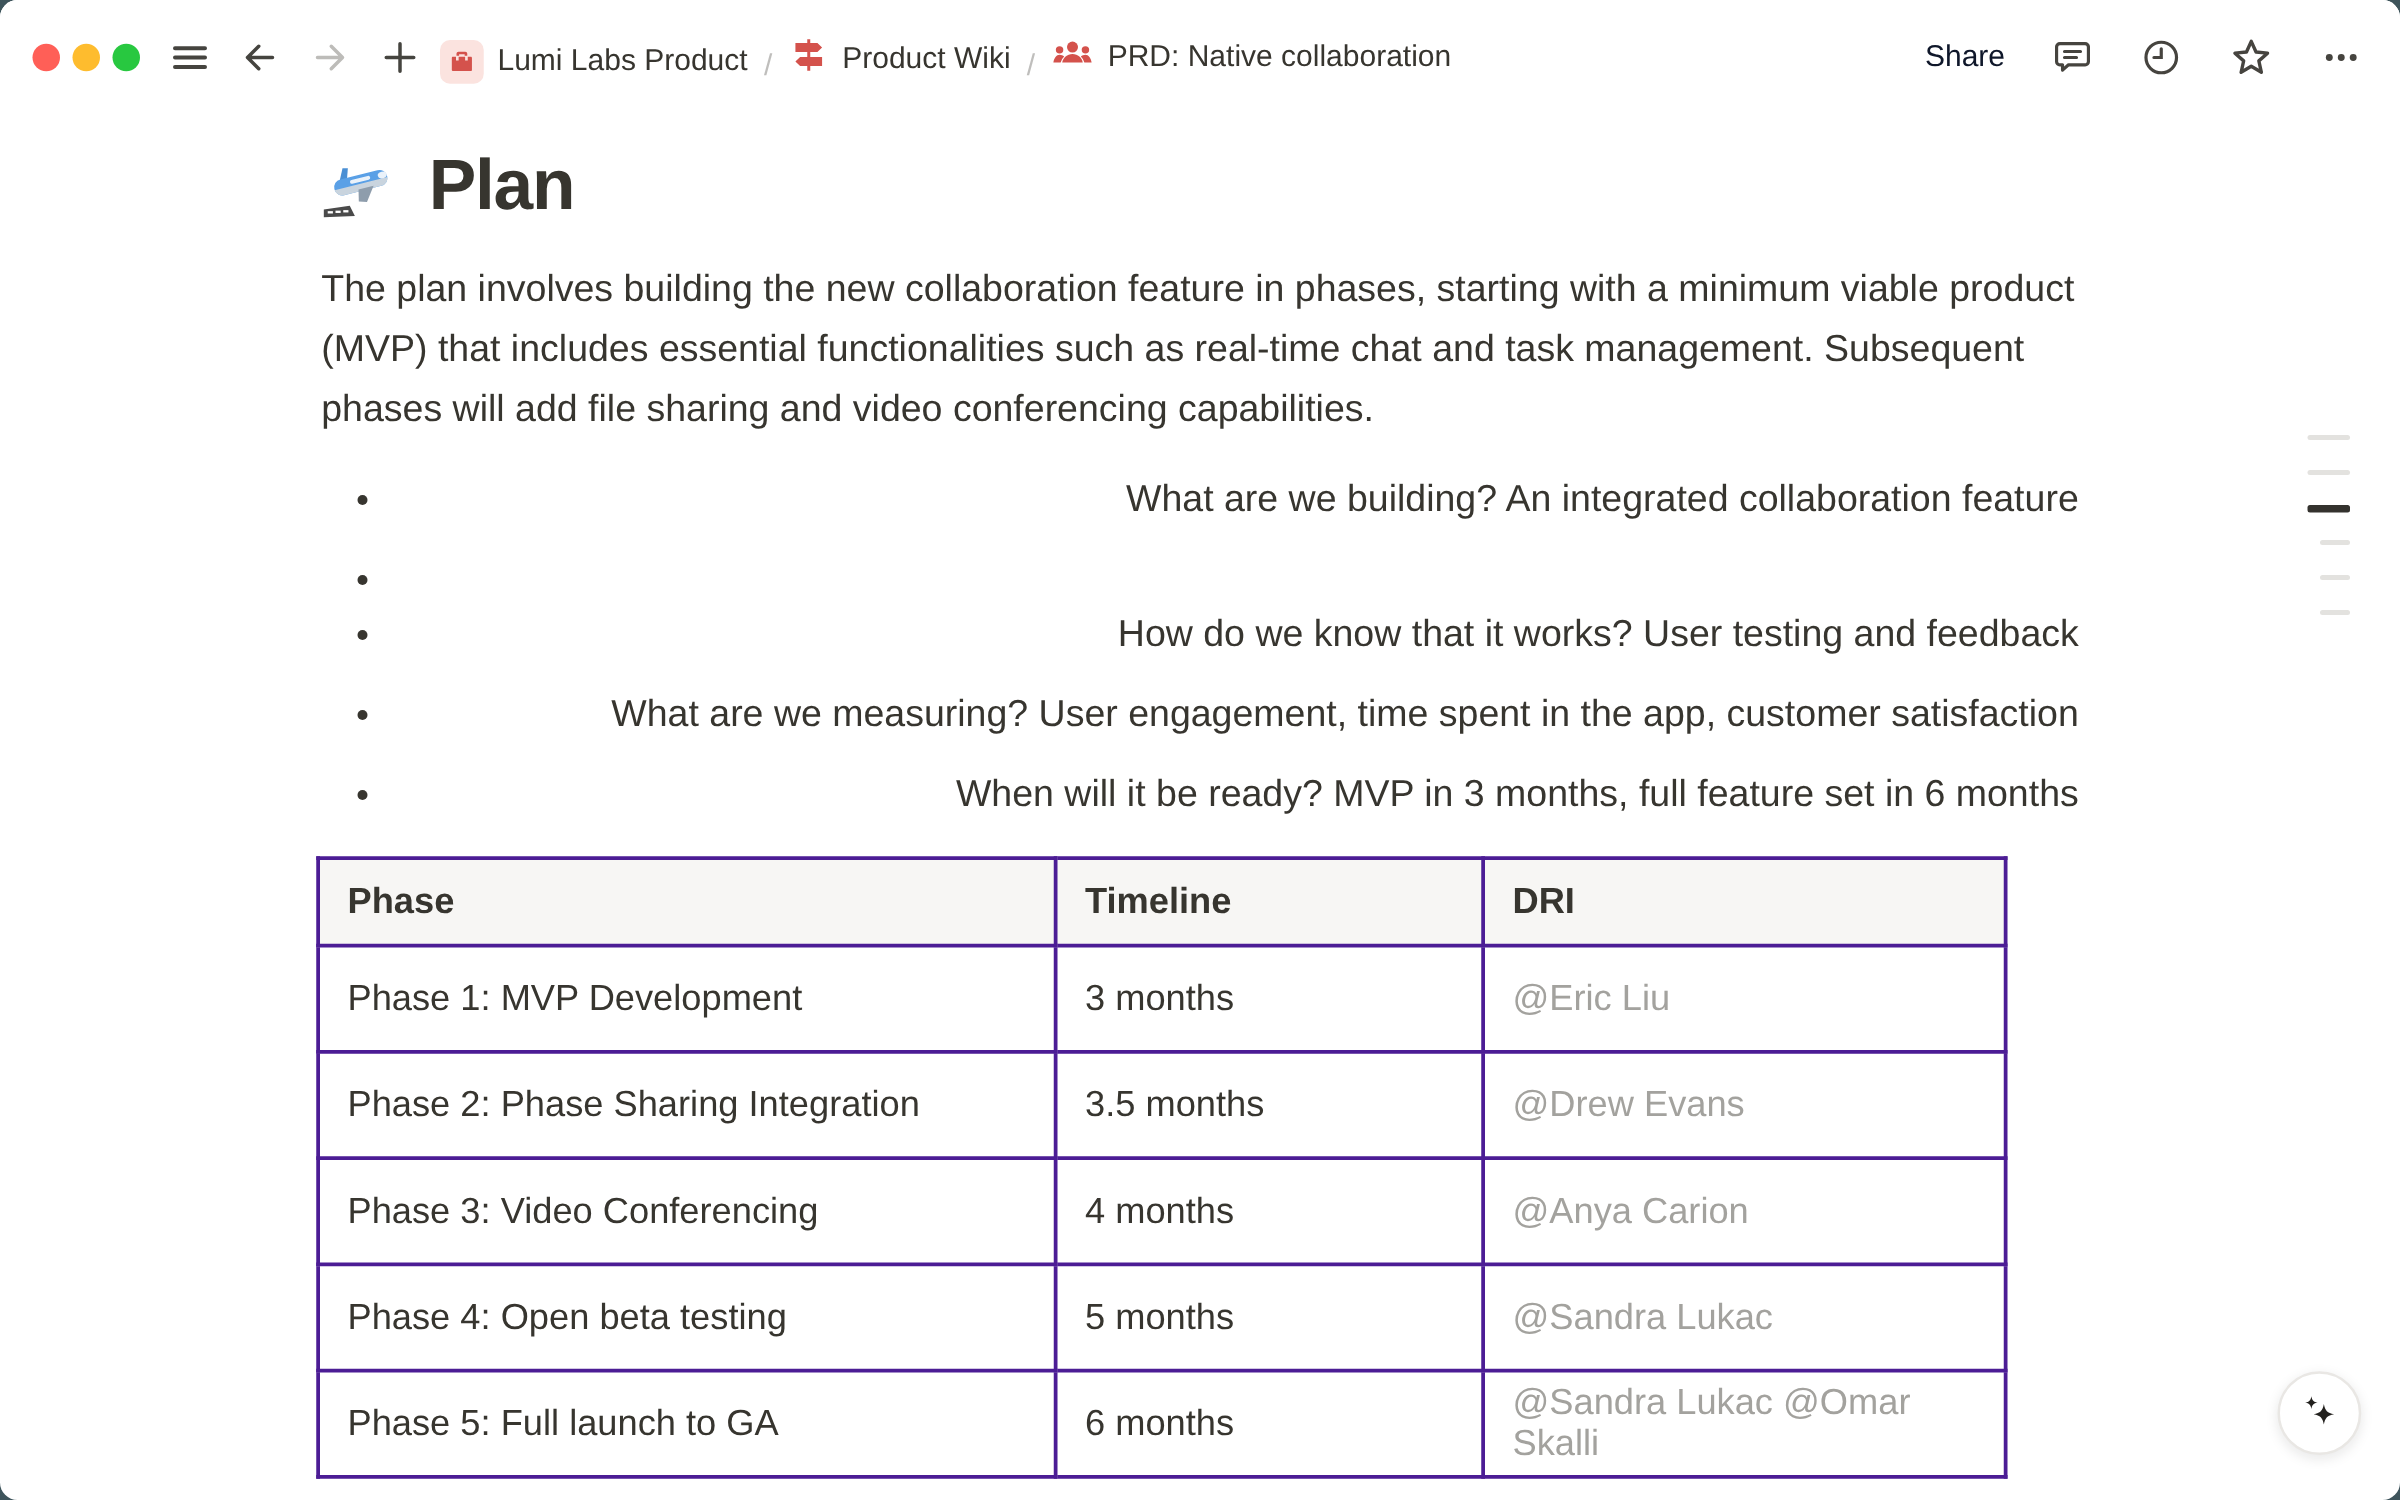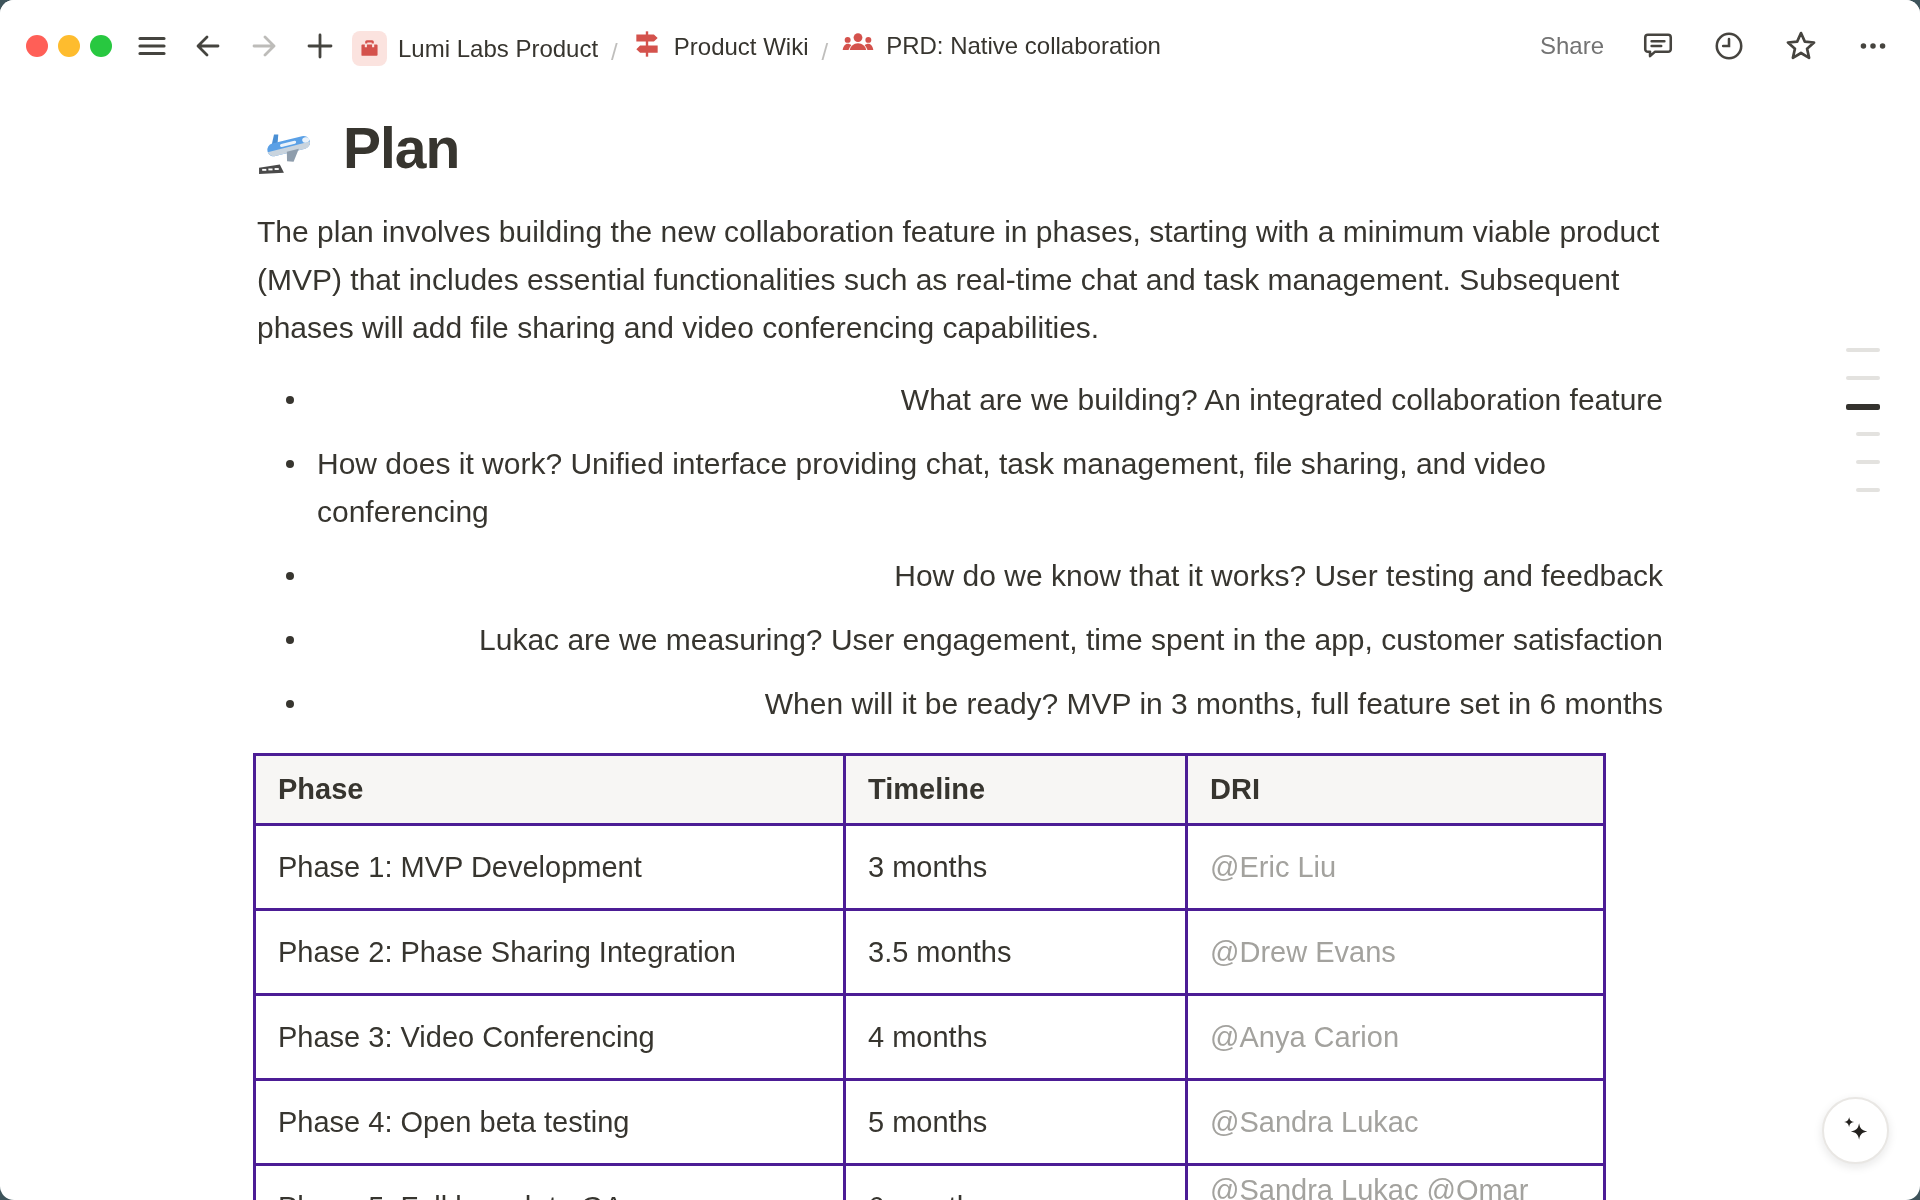--- a/index.html
+++ b/index.html
@@ -15,21 +15,21 @@
   .light.red { background:#FF5F57; }
   .light.yellow { background:#FEBC2E; }
   .light.green { background:#28C840; }
   .nav-icons { margin-left:24px; display:flex; align-items:center; gap:24px; }
   .nav-icons svg { display:block; }
   .breadcrumb { margin-left:16px; display:flex; align-items:flex-end; font-size:24px; color:#37352F; }
   .crumb { display:flex; align-items:center; gap:11px; cursor:pointer; white-space:nowrap; }
   .crumb-sep { color:rgba(55,53,47,.32); padding:0 13px; font-size:24px; }
   .ts-icon { width:35px; height:35px; border-radius:8px; background:#FBE3DF; display:flex; align-items:center; justify-content:center; }
   .topbar-right { margin-left:auto; display:flex; align-items:center; gap:37px; }
-  .share-btn { font-size:24px; color:#737373; cursor:pointer; }
+  .share-btn { font-size:24px; color:#0f172a; cursor:pointer; }
   .tb-icon { cursor:pointer; display:block; }
 
   
   .content { position:relative; margin-left:257px; width:1406px; }
   .doc-title { display:flex; align-items:center; gap:28px; margin-top:22px; }
   .doc-emoji { width:58px; height:58px; }
   .doc-title h1 { font-size:57px; font-weight:700; letter-spacing:-1px; color:#37352F; line-height:1.2; }
 
   .intro { margin-top:26px; font-size:30px; line-height:48px; color:#37352F; }
 
@@ -164,29 +164,28 @@
 
     <p class="intro">The plan involves building the new collaboration feature in phases, starting with a minimum viable product (MVP) that includes essential functionalities such as real-time chat and task management. Subsequent phases will add file sharing and video conferencing capabilities.</p>
 
     <ul class="bullets">
       <li>
           <span class="bullet-dot"></span>
           <span>What are we building? An integrated collaboration feature</span>
         </li>
       <li>
           <span class="bullet-dot"></span>
-          <span>How does it work? Unified interface providing chat, task management, file sharing, and video conferencing</span>
         </li>
       <li>
           <span class="bullet-dot"></span>
           <span>How do we know that it works? User testing and feedback</span>
         </li>
       <li>
           <span class="bullet-dot"></span>
-          <span>Lukac are we measuring? User engagement, time spent in the app, customer satisfaction</span>
+          <span>What are we measuring? User engagement, time spent in the app, customer satisfaction</span>
         </li>
       <li>
           <span class="bullet-dot"></span>
           <span>When will it be ready? MVP in 3 months, full feature set in 6 months</span>
         </li>
     </ul>
 
     <table class="phases">
       <colgroup>
           <col class="c1">

